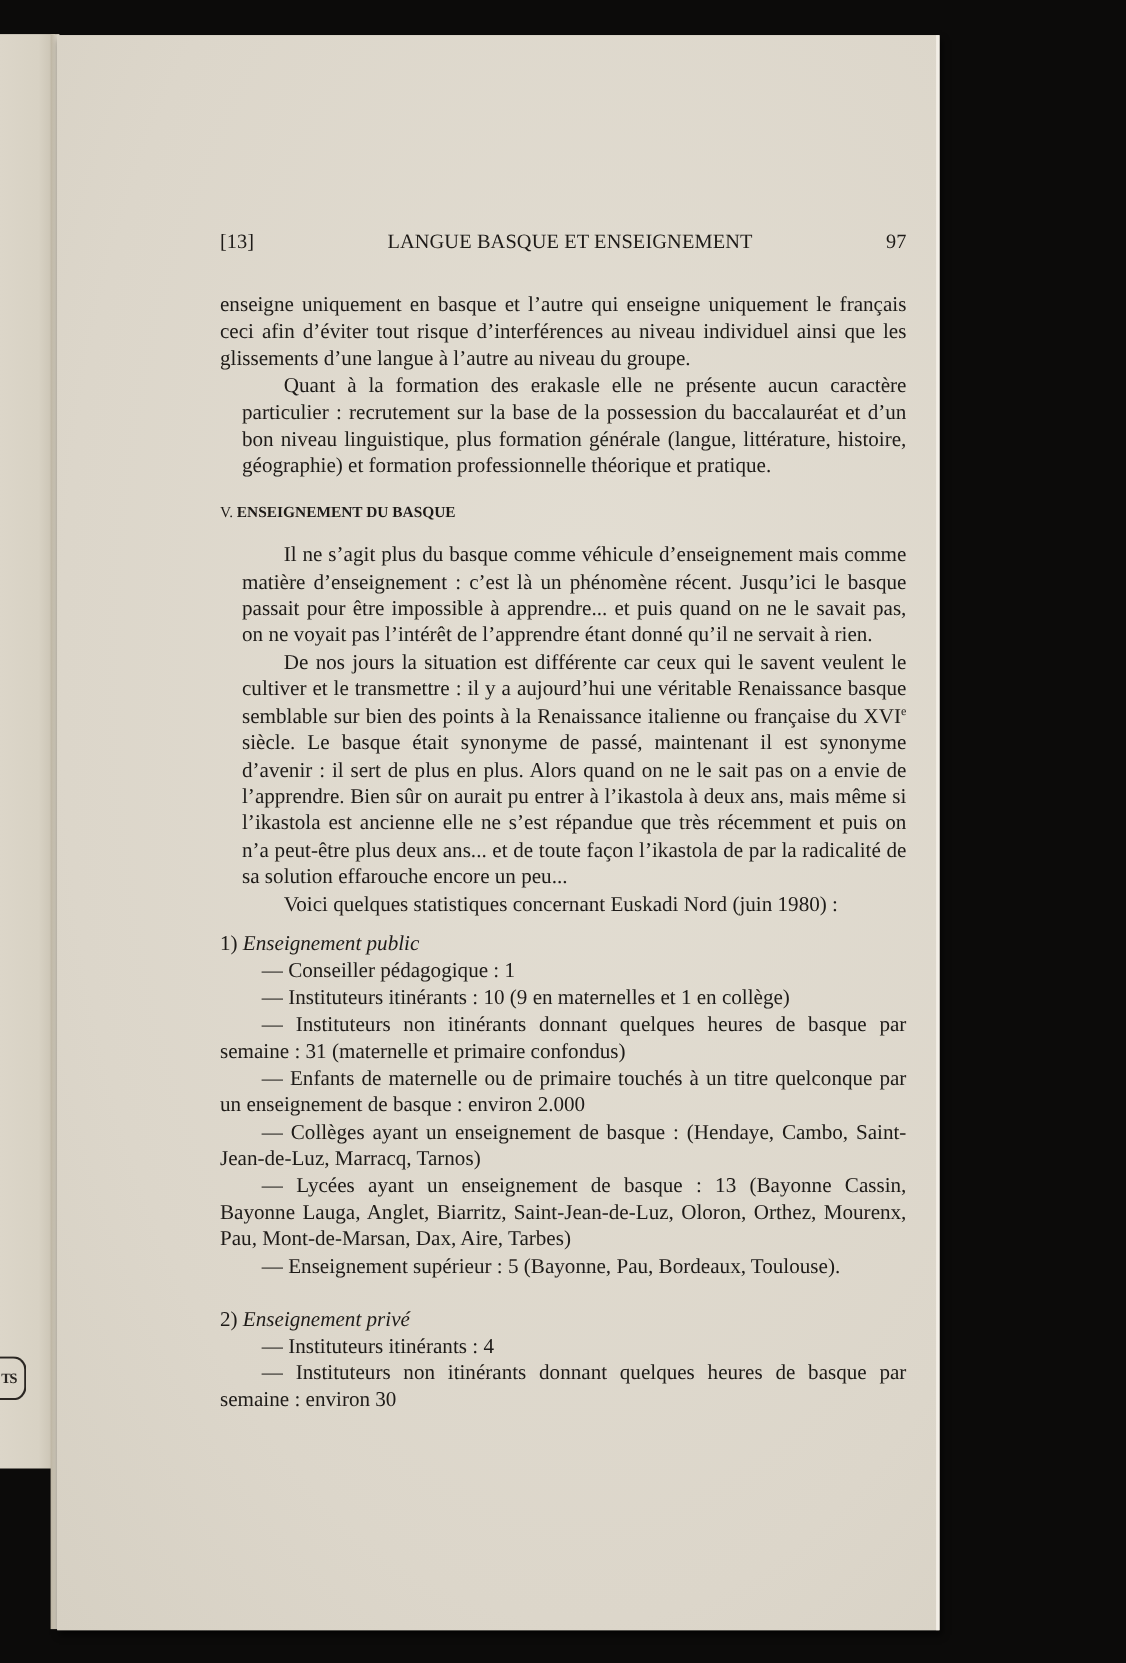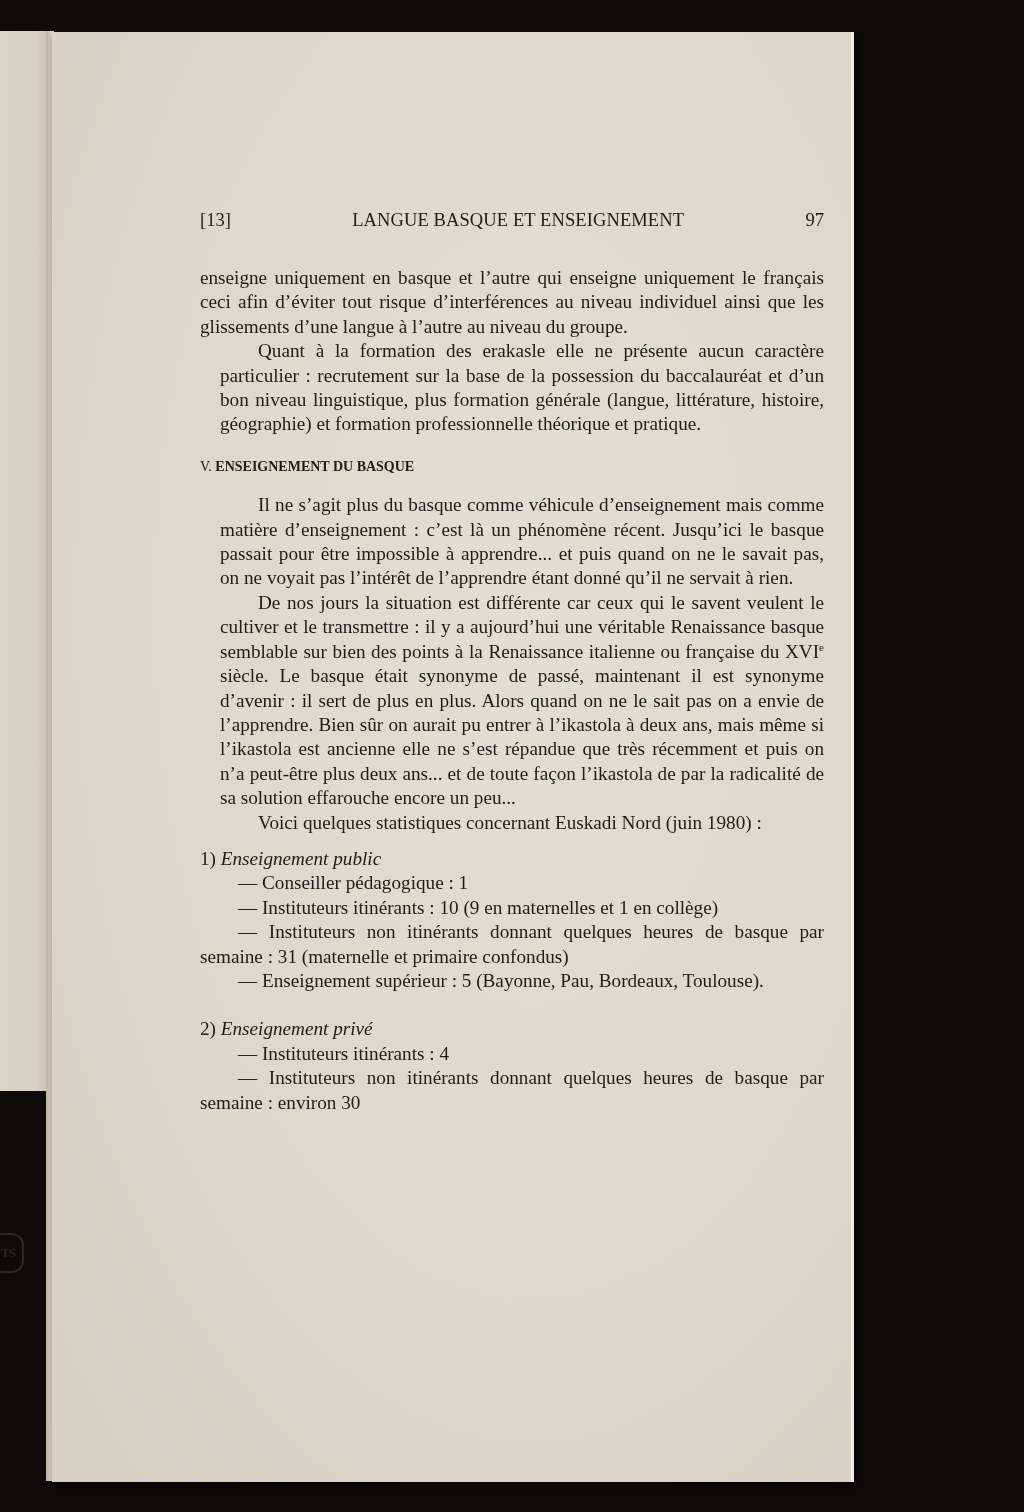--- a/index.html
+++ b/index.html
@@ -3,21 +3,21 @@
 <meta charset="utf-8">
 <style>
   html, body { margin: 0; padding: 0; }
   body {
     width: 1024px; height: 1512px; overflow: hidden;
     background: #0c0b0a;
     position: relative;
     font-family: "Liberation Serif", "DejaVu Serif", serif;
   }
   .left-page {
-    position: absolute; left: 0; top: 31px; width: 50px; height: 1060px;
+    position: absolute; left: 0; top: 31px; width: 50px; height: 1304px;
     background: linear-gradient(to right, #dcd6c9 0%, #d8d2c4 70%, #c9c2b2 100%);
   }
   .gutter {
     position: absolute; left: 46px; top: 31px; width: 8px; height: 1450px;
     background: linear-gradient(to right, #bdb5a3, #e6e0d4);
   }
   .tab-marker {
     position: absolute; left: -6px; top: 1202px; width: 28px; height: 36px;
     border: 2px solid #2a2622; border-left: none;
     border-radius: 0 12px 12px 0;
@@ -88,20 +88,23 @@
     <p class="indent"><span>De nos jours la situation est différente car ceux qui le savent veulent le cultiver et le transmettre : il y a aujourd’hui une véritable Renaissance basque semblable sur bien des points à la Renaissance italienne ou française du XVI</span><sup>e</sup><span> siècle. Le basque était synonyme de passé, maintenant il est synonyme d’avenir : il sert de plus en plus. Alors quand on ne le sait pas on a envie de l’apprendre. Bien sûr on aurait pu entrer à l’ikastola à deux ans, mais même si l’ikastola est ancienne elle ne s’est répandue que très récemment et puis on n’a peut-être plus deux ans... et de toute façon l’ikastola de par la radicalité de sa solution effarouche encore un peu...</span></p>
     <p class="indent">Voici quelques statistiques concernant Euskadi Nord (juin 1980) :</p>
 
     <div class="list-title">
       <span>1)</span>
       <em>Enseignement public</em>
     </div>
     <div class="item">— Conseiller pédagogique : 1</div>
     <div class="item">— Instituteurs itinérants : 10 (9 en maternelles et 1 en collège)</div>
     <div class="item">— Instituteurs non itinérants donnant quelques heures de basque par semaine : 31 (maternelle et primaire confondus)</div>
+    <div class="item">— Enfants de maternelle ou de primaire touchés à un titre quelconque par un enseignement de basque : environ 2.000</div>
+    <div class="item">— Collèges ayant un enseignement de basque : (Hendaye, Cambo, Saint-Jean-de-Luz, Marracq, Tarnos)</div>
+    <div class="item">— Lycées ayant un enseignement de basque : 13 (Bayonne Cassin, Bayonne Lauga, Anglet, Biarritz, Saint-Jean-de-Luz, Oloron, Orthez, Mourenx, Pau, Mont-de-Marsan, Dax, Aire, Tarbes)</div>
     <div class="item">— Enseignement supérieur : 5 (Bayonne, Pau, Bordeaux, Toulouse).</div>
 
     <div class="spacer"></div>
     <div class="list-title">
       <span>2)</span>
       <em>Enseignement privé</em>
     </div>
     <div class="item">— Instituteurs itinérants : 4</div>
     <div class="item">— Instituteurs non itinérants donnant quelques heures de basque par semaine : environ 30</div>
   </div>

